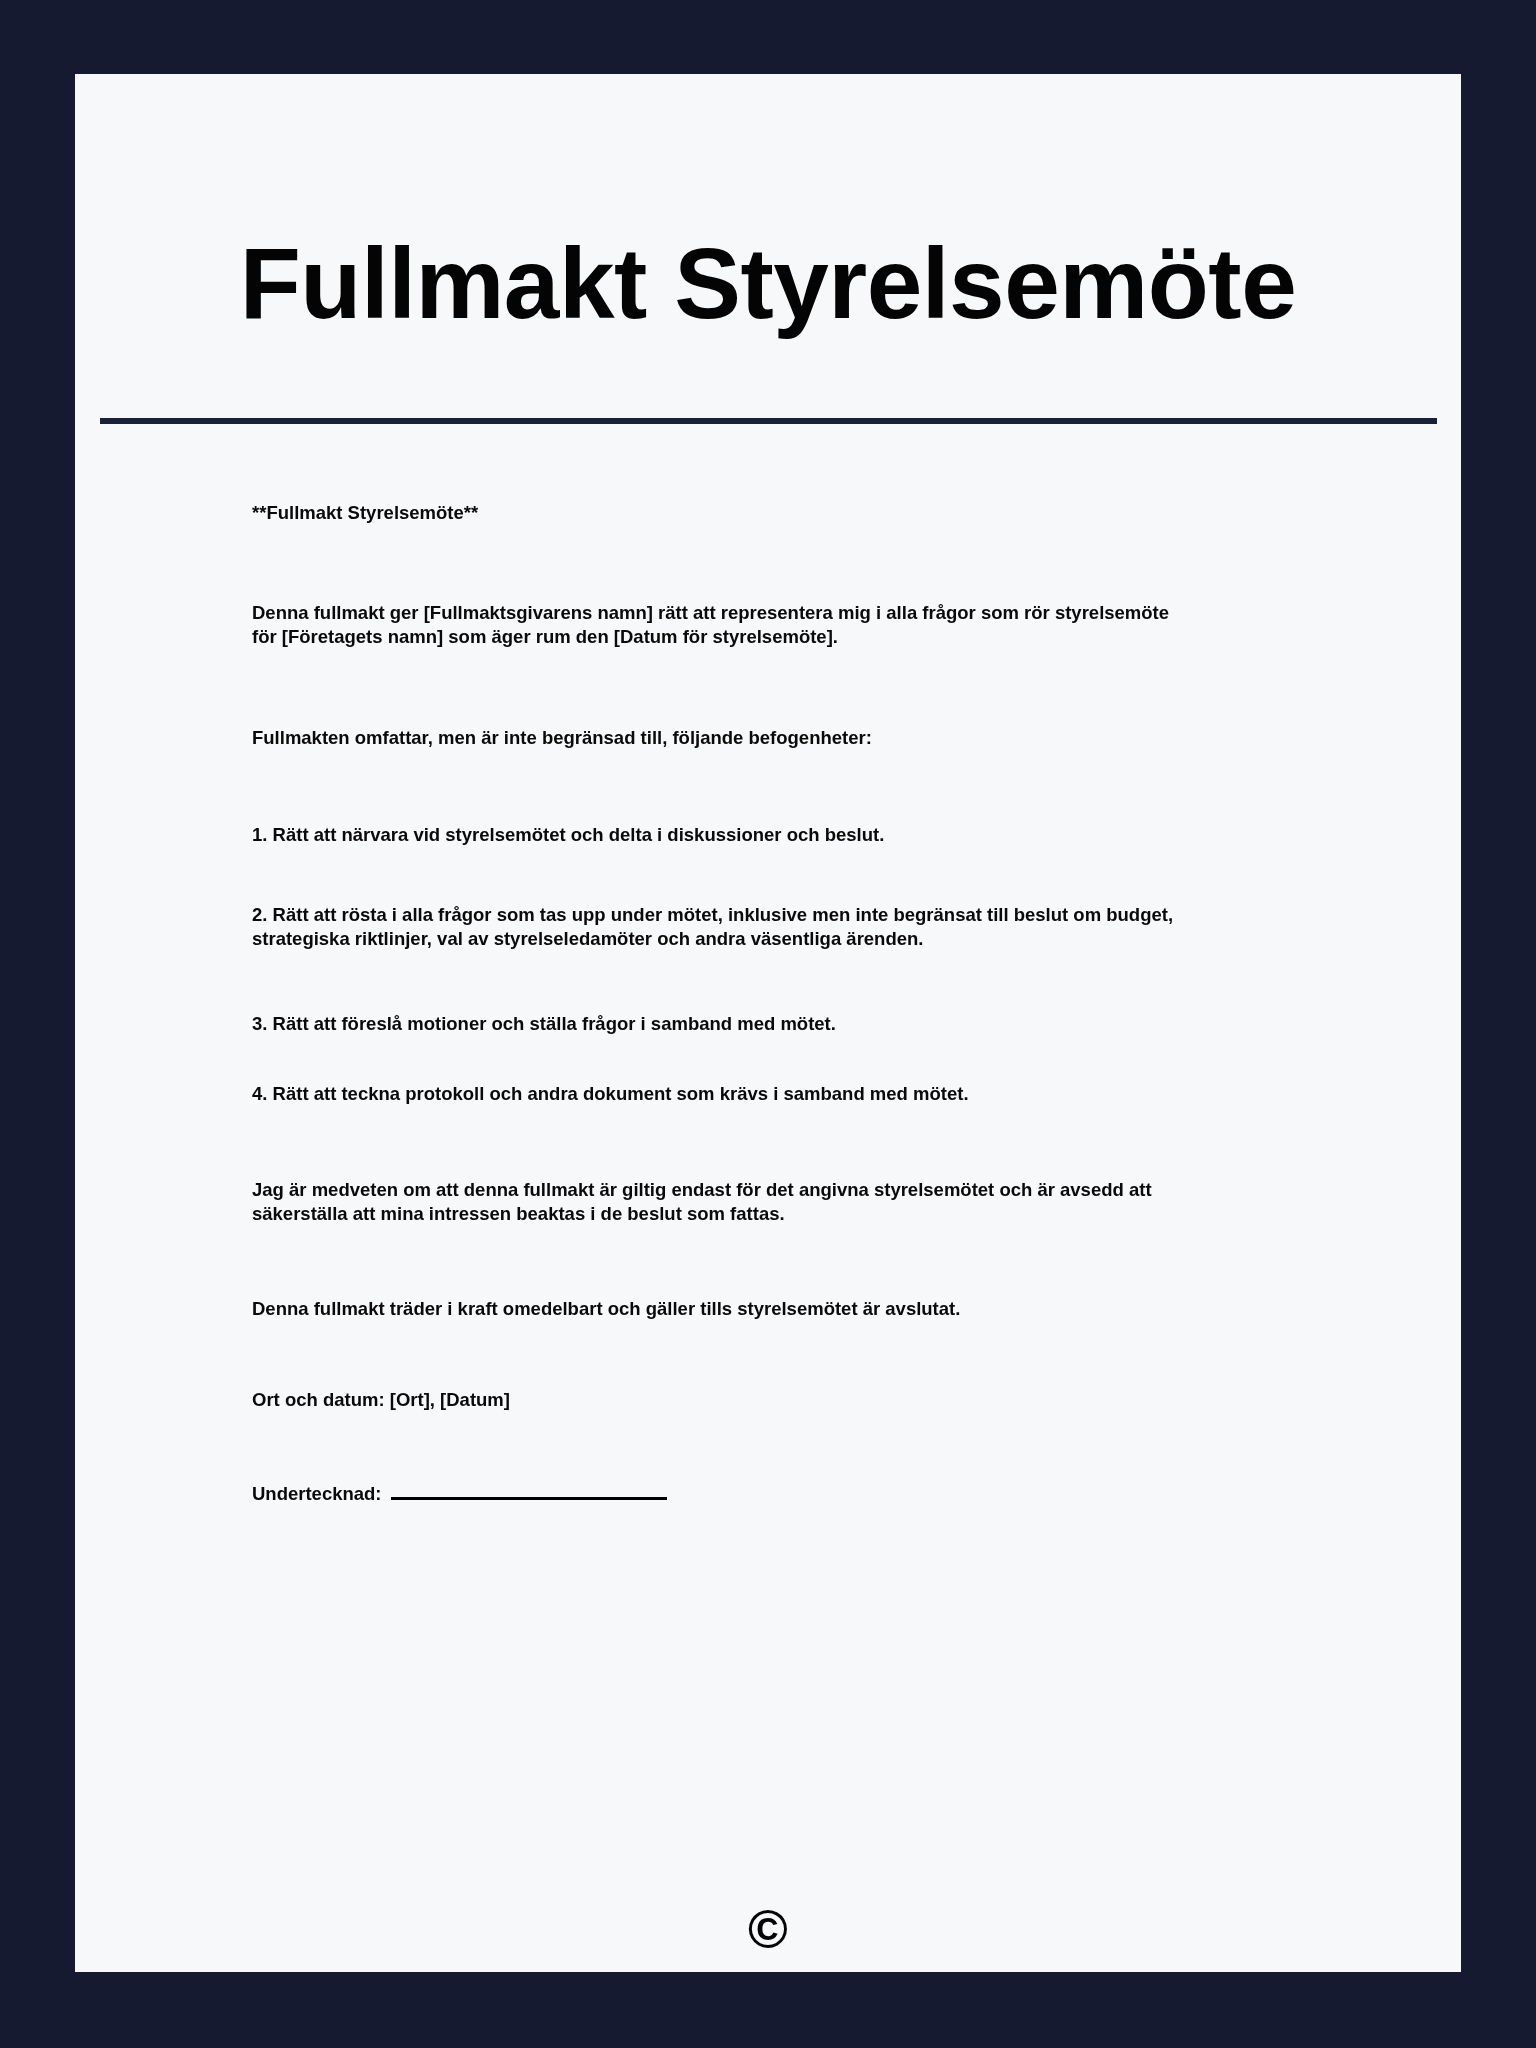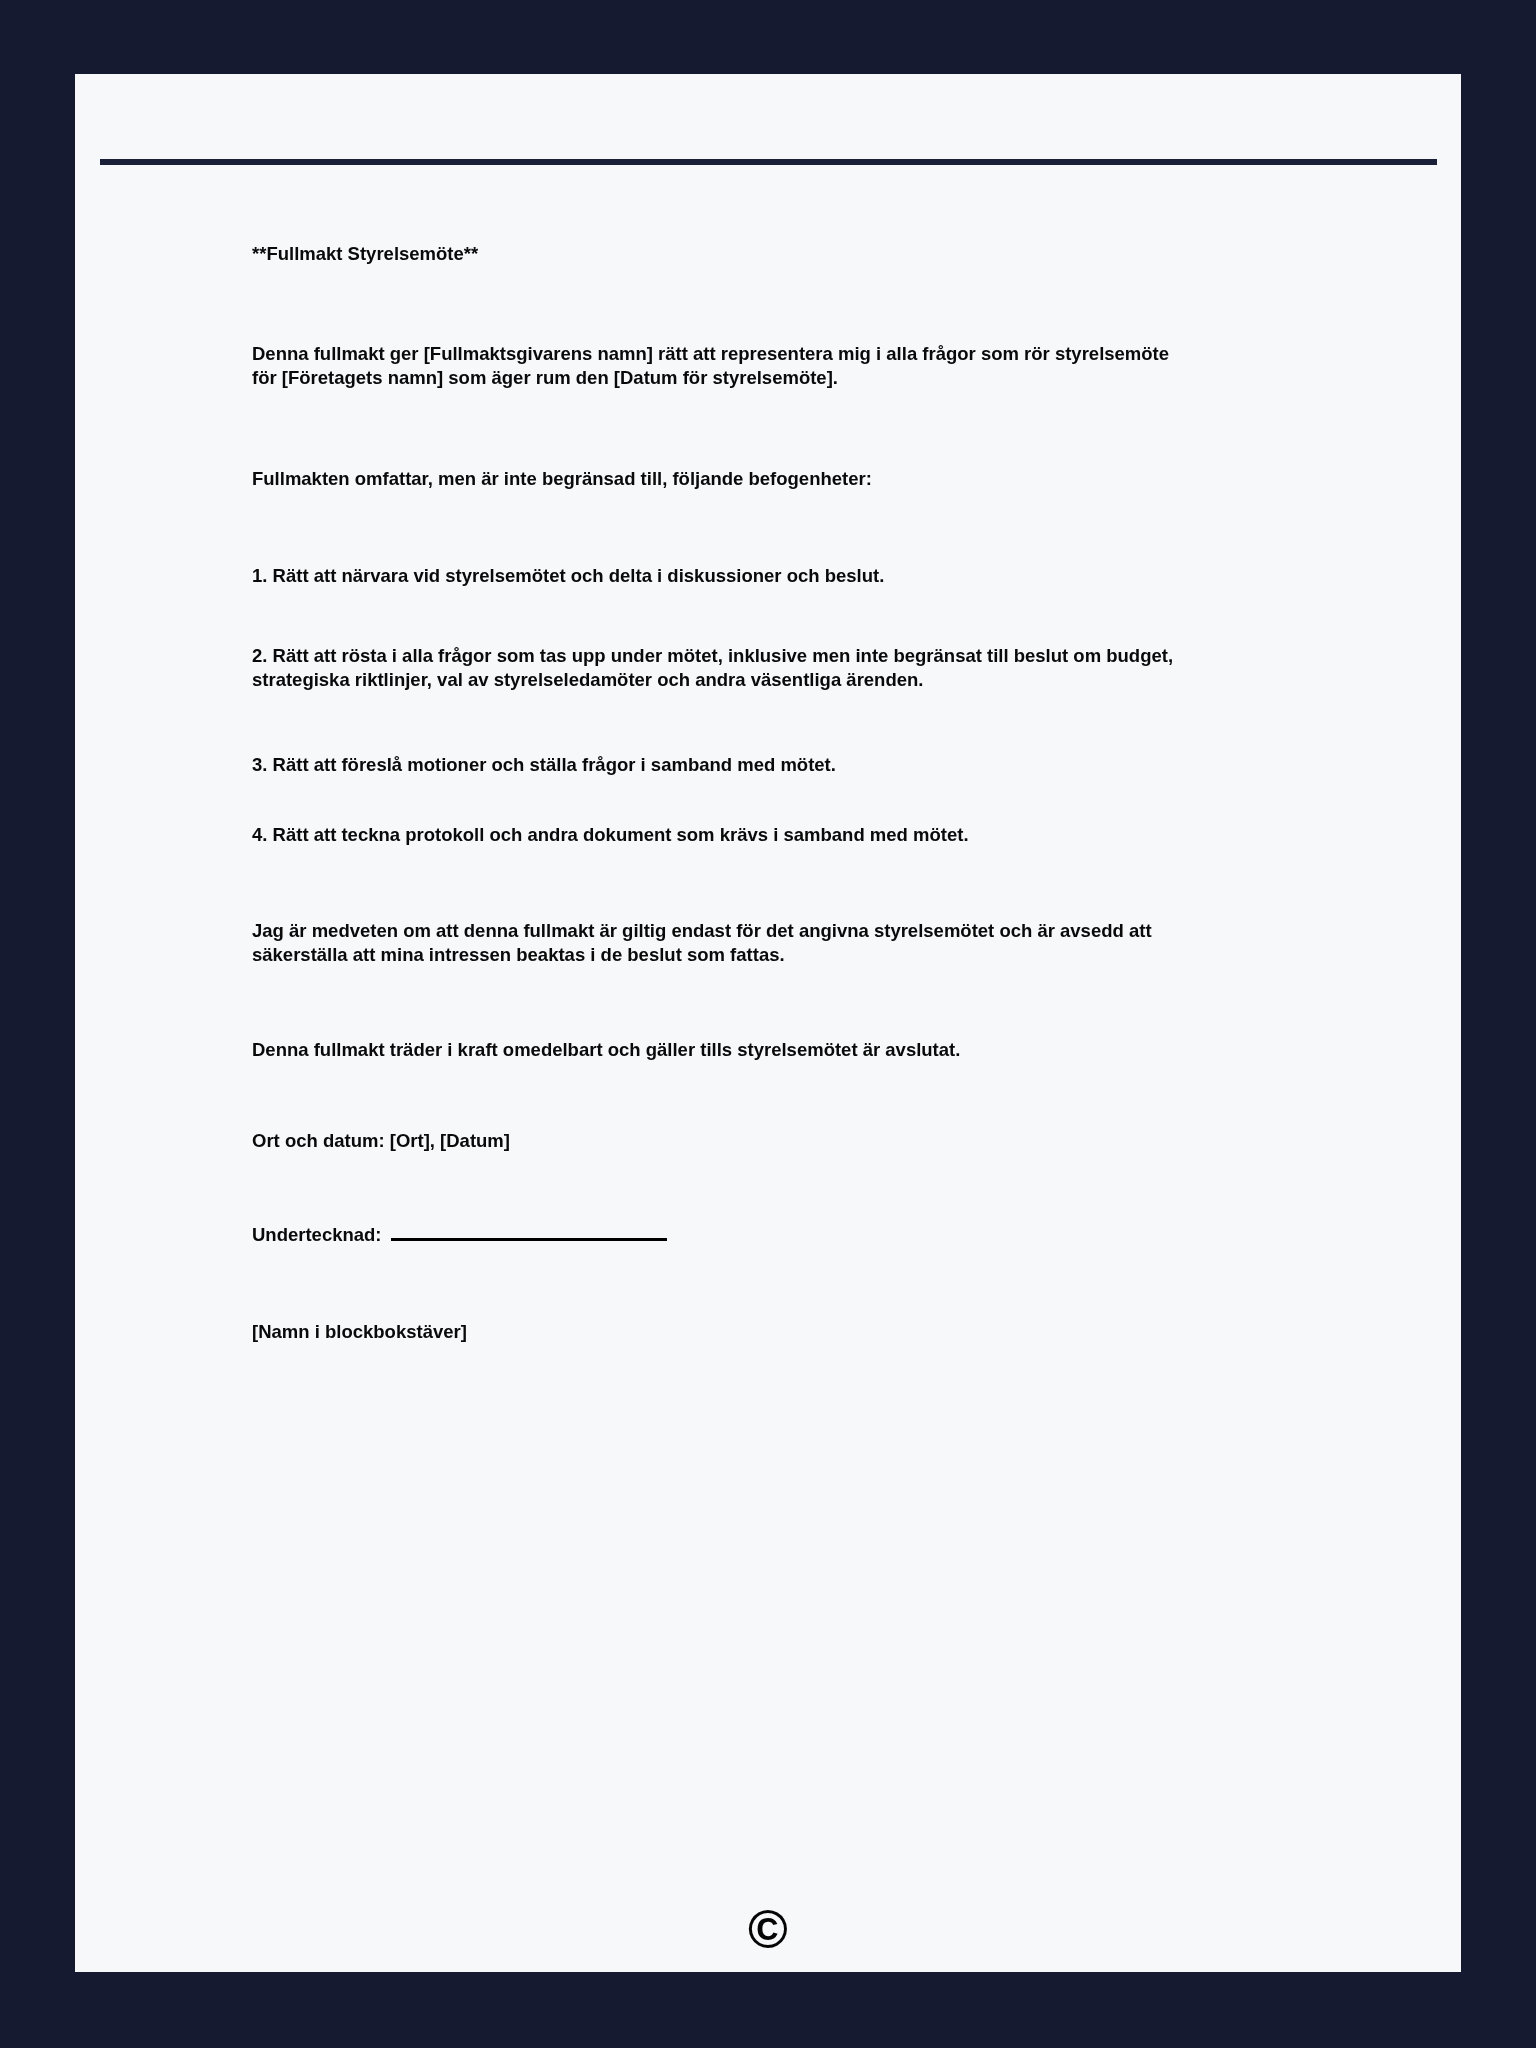--- a/index.html
+++ b/index.html
@@ -63,20 +63,21 @@
     text-align:center;
     font-size:54px; line-height:54px;
     color:#050505;
   }
 </style>
 </head>
 <body>
 
 <div class="page">
 
+  <h1 class="doc-title">Fullmakt Styrelsemöte</h1>
 
   <div class="title-rule"></div>
 
   <div class="content">
 
     <p class="mb-heading">**Fullmakt Styrelsemöte**</p>
 
 
     <p class="mb-grant">Denna fullmakt ger [Fullmaktsgivarens namn] rätt att representera mig i alla frågor som rör styrelsemöte
 för [Företagets namn] som äger rum den [Datum för styrelsemöte].</p>
@@ -94,19 +95,18 @@
 
     <p class="mb-validity">Jag är medveten om att denna fullmakt är giltig endast för det angivna styrelsemötet och är avsedd att
 säkerställa att mina intressen beaktas i de beslut som fattas.</p>
 
     <p class="mb-effective">Denna fullmakt träder i kraft omedelbart och gäller tills styrelsemötet är avslutat.</p>
 
     <p class="mb-placedate">Ort och datum: [Ort], [Datum]</p>
 
     <p class="mb-signed"><span>Undertecknad:</span><span class="sig-line"></span></p>
 
-    <p>[Namn i blockbokstäver]</p>
 
   </div>
 
   <div class="copyright">©</div>
 
 </div>
 
 </body></html>

